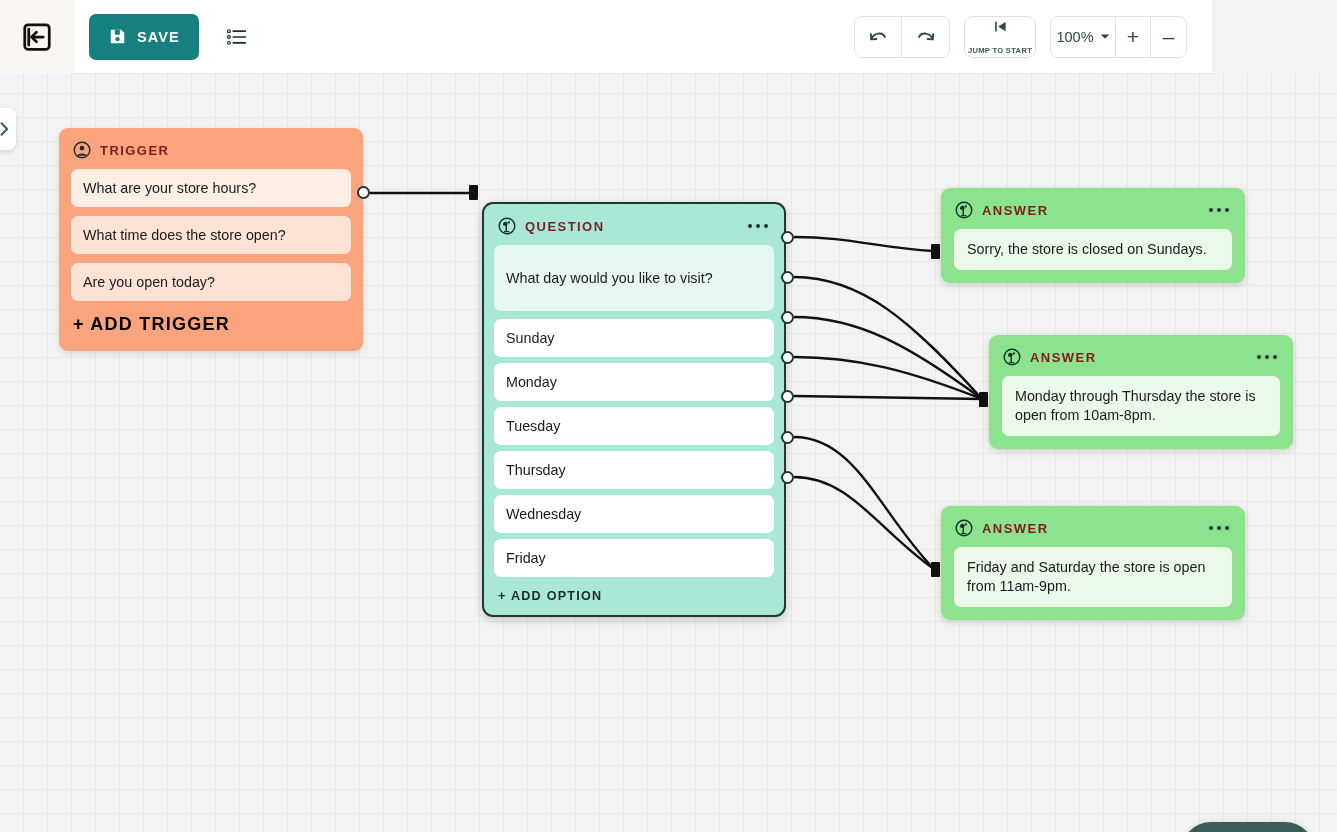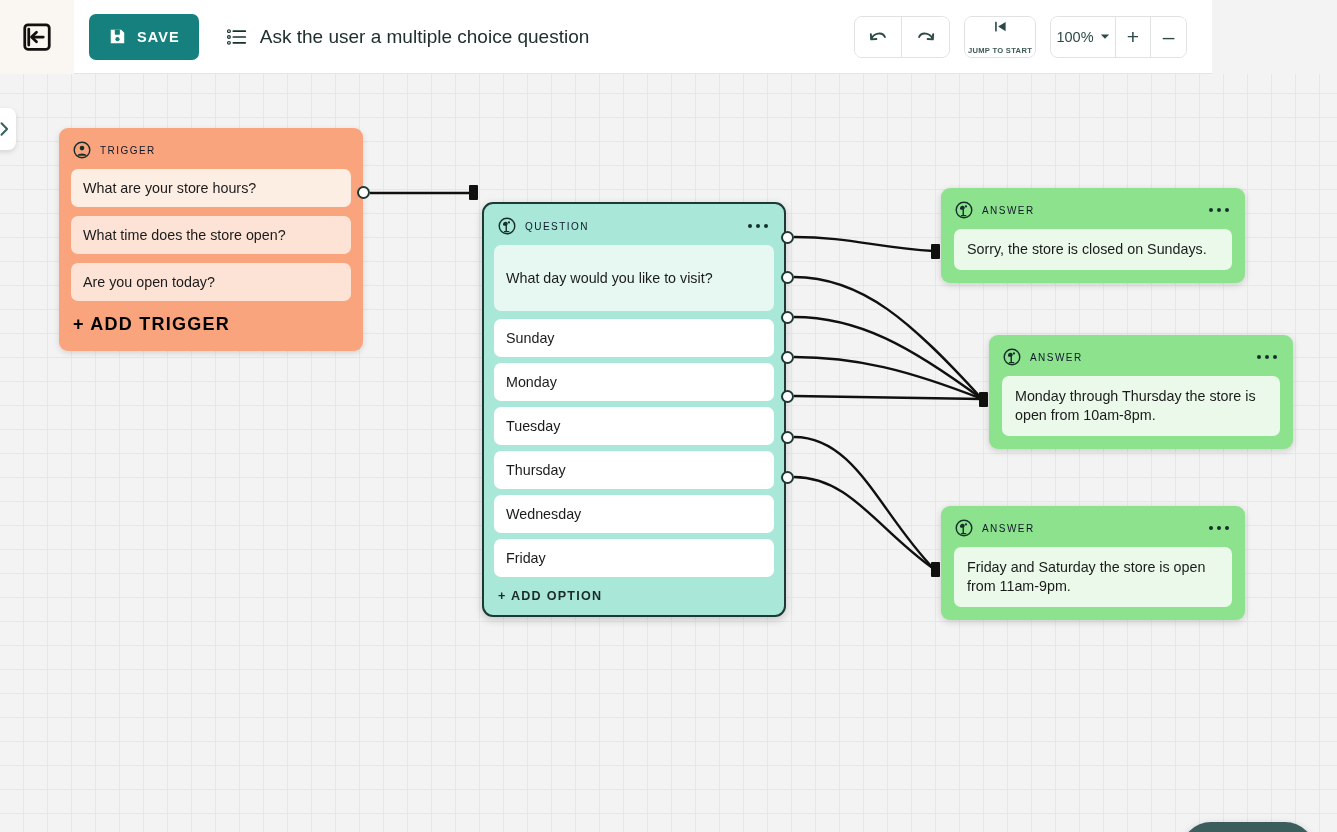--- a/index.html
+++ b/index.html
@@ -120,22 +120,22 @@
 
   
   .node { position: absolute; z-index: 3; }
 
   .node-head {
     display: flex; align-items: center;
     padding: 13px 14px 10px 14px;
     gap: 9px;
   }
   .node-head .htxt {
-    font-size: 10px; font-weight: normal; letter-spacing: 1.45px;
-    color: #0f172a;
+    font-size: 13px; font-weight: bold; letter-spacing: 1.45px;
+    color: #7f1d1d;
   }
   .dots {
     margin-left: auto;
     display: flex; gap: 3.5px; align-items: center;
     cursor: pointer; padding: 4px 2px;
   }
   .dots i { width: 4.3px; height: 4.3px; border-radius: 50%; background: #16302c; display: block; }
 
   
   .trigger {
@@ -275,21 +275,20 @@
     <span class="label">SAVE</span>
   </div>
 
   <div class="title-wrap">
     <svg width="22" height="22" viewBox="0 0 24 24">
       <circle cx="3.2" cy="5.6" r="1.5" fill="none" stroke="#16302c" stroke-width="1.3"></circle>
       <circle cx="3.2" cy="12" r="1.5" fill="none" stroke="#16302c" stroke-width="1.3"></circle>
       <circle cx="3.2" cy="18.4" r="1.5" fill="none" stroke="#16302c" stroke-width="1.3"></circle>
       <path d="M8 5.6H21M8 12H21M8 18.4H21" stroke="#16302c" stroke-width="1.9" stroke-linecap="round"></path>
     </svg>
-    <span class="page-title">Ask the user a multiple choice question</span>
   </div>
 
   <div class="topbar-right">
 
     <div class="btn-group">
       <div class="gb undo">
         <svg width="22" height="22" viewBox="0 0 24 24">
           <path d="M5 14 C7 7.5 17 6 19.5 12" fill="none" stroke="#2c4a47" stroke-width="2.1" stroke-linecap="round"></path>
           <path d="M4.2 9 L4.6 14.6 L10.2 14.2" fill="none" stroke="#2c4a47" stroke-width="2.1" stroke-linecap="round" stroke-linejoin="round"></path>
         </svg>

